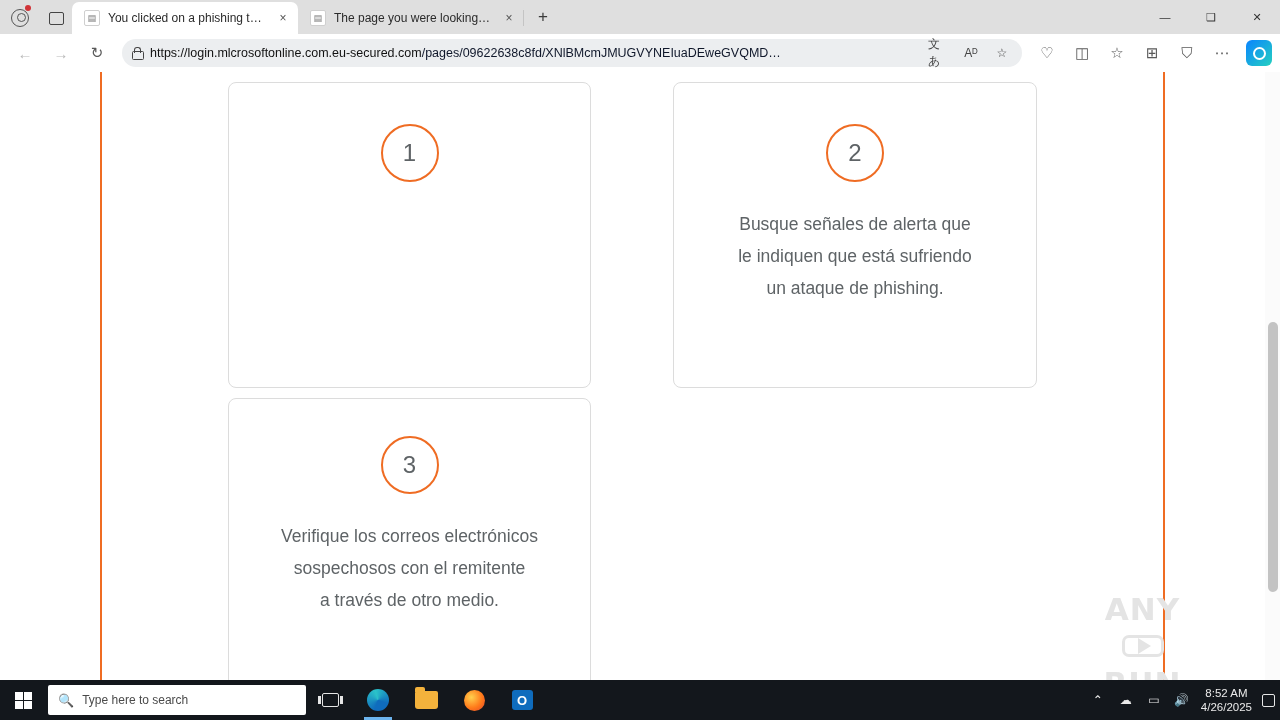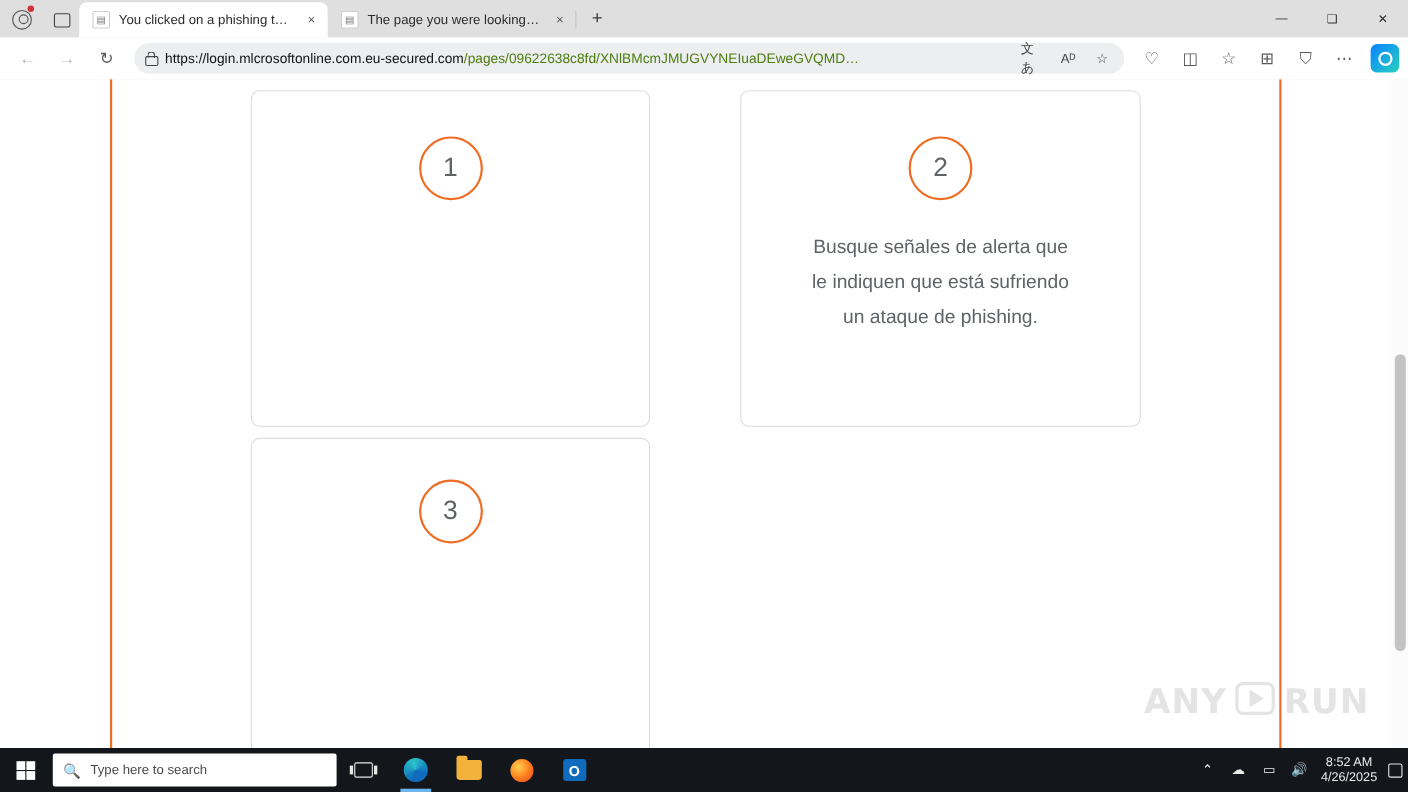--- a/index.html
+++ b/index.html
@@ -92,21 +92,21 @@
   .lock-icon::before {
     content: ""; position: absolute; left: 1.5px; bottom: 0; width: 10px; height: 7px;
     border: 1.3px solid #444; border-radius: 1.5px;
   }
   .lock-icon::after {
     content: ""; position: absolute; left: 4px; top: 0; width: 5px; height: 5px;
     border: 1.3px solid #444; border-bottom: none; border-radius: 3px 3px 0 0;
   }
   .url { flex: 1 1 auto; white-space: nowrap; overflow: hidden; text-overflow: ellipsis; }
   .url .host { color: #111; }
-  .url .path { color: #4d7c0f; }
+  .url .path { color: #0f172a; }
   .omni-btn { width: 24px; height: 24px; display: flex; align-items: center; justify-content: center; font-size: 12px; color: #444; }
   .right-icons { display: flex; align-items: center; gap: 1px; }
   .copilot {
     width: 26px; height: 26px; border-radius: 6px; margin-left: 6px;
     background: linear-gradient(135deg, #0a84ff, #25d0c0);
     display: flex; align-items: center; justify-content: center;
   }
   .copilot .ring { width: 13px; height: 13px; border-radius: 50%; border: 2.4px solid #fff; }
 
   
@@ -142,23 +142,24 @@
   #card3 { left: 228px; top: 326px; width: 363px; height: 343px; }
   #card3 .num-circle { margin-top: 37px; }
 
   
   .scrollbar { position: absolute; right: 0; top: 0; width: 15px; height: 608px; background: #fbfbfb; }
   .scroll-thumb { position: absolute; right: 2px; top: 250px; width: 10px; height: 270px; border-radius: 5px; background: #c3c3c3; }
 
   
   .watermark {
     position: absolute; left: 1040px; top: 548px; width: 205px; height: 52px;
-    display: flex; align-items: flex-start; justify-content: center; gap: 8px;
+    display: flex; align-items: center; justify-content: center; gap: 8px;
     color: #e4e4e4; font-size: 31px; font-weight: 700; letter-spacing: 1px;
     font-family: "DejaVu Sans", sans-serif;
+    flex-direction: column;
   }
   .watermark .play {
     width: 42px; height: 30px; border-radius: 7px; border: 3px solid #e4e4e4;
     display: flex; align-items: center; justify-content: center;
   }
   .watermark .play::after {
     content: ""; border-left: 13px solid #e4e4e4; border-top: 8px solid transparent;
     border-bottom: 8px solid transparent; margin-left: 3px;
   }
 
@@ -267,20 +268,23 @@
 
     <div class="card" id="card2">
       <div class="num-circle">2</div>
       <div class="card-text">Busque señales de alerta que
 le indiquen que está sufriendo
 un ataque de phishing.</div>
     </div>
 
     <div class="card" id="card3">
       <div class="num-circle">3</div>
+      <div class="card-text">Verifique los correos electrónicos
+sospechosos con el remitente
+a través de otro medio.</div>
     </div>
 
     <div class="watermark">
       <span>ANY</span>
       <span class="play"></span>
       <span>RUN</span>
     </div>
 
     <div class="scrollbar">
       <div class="scroll-thumb"></div>

